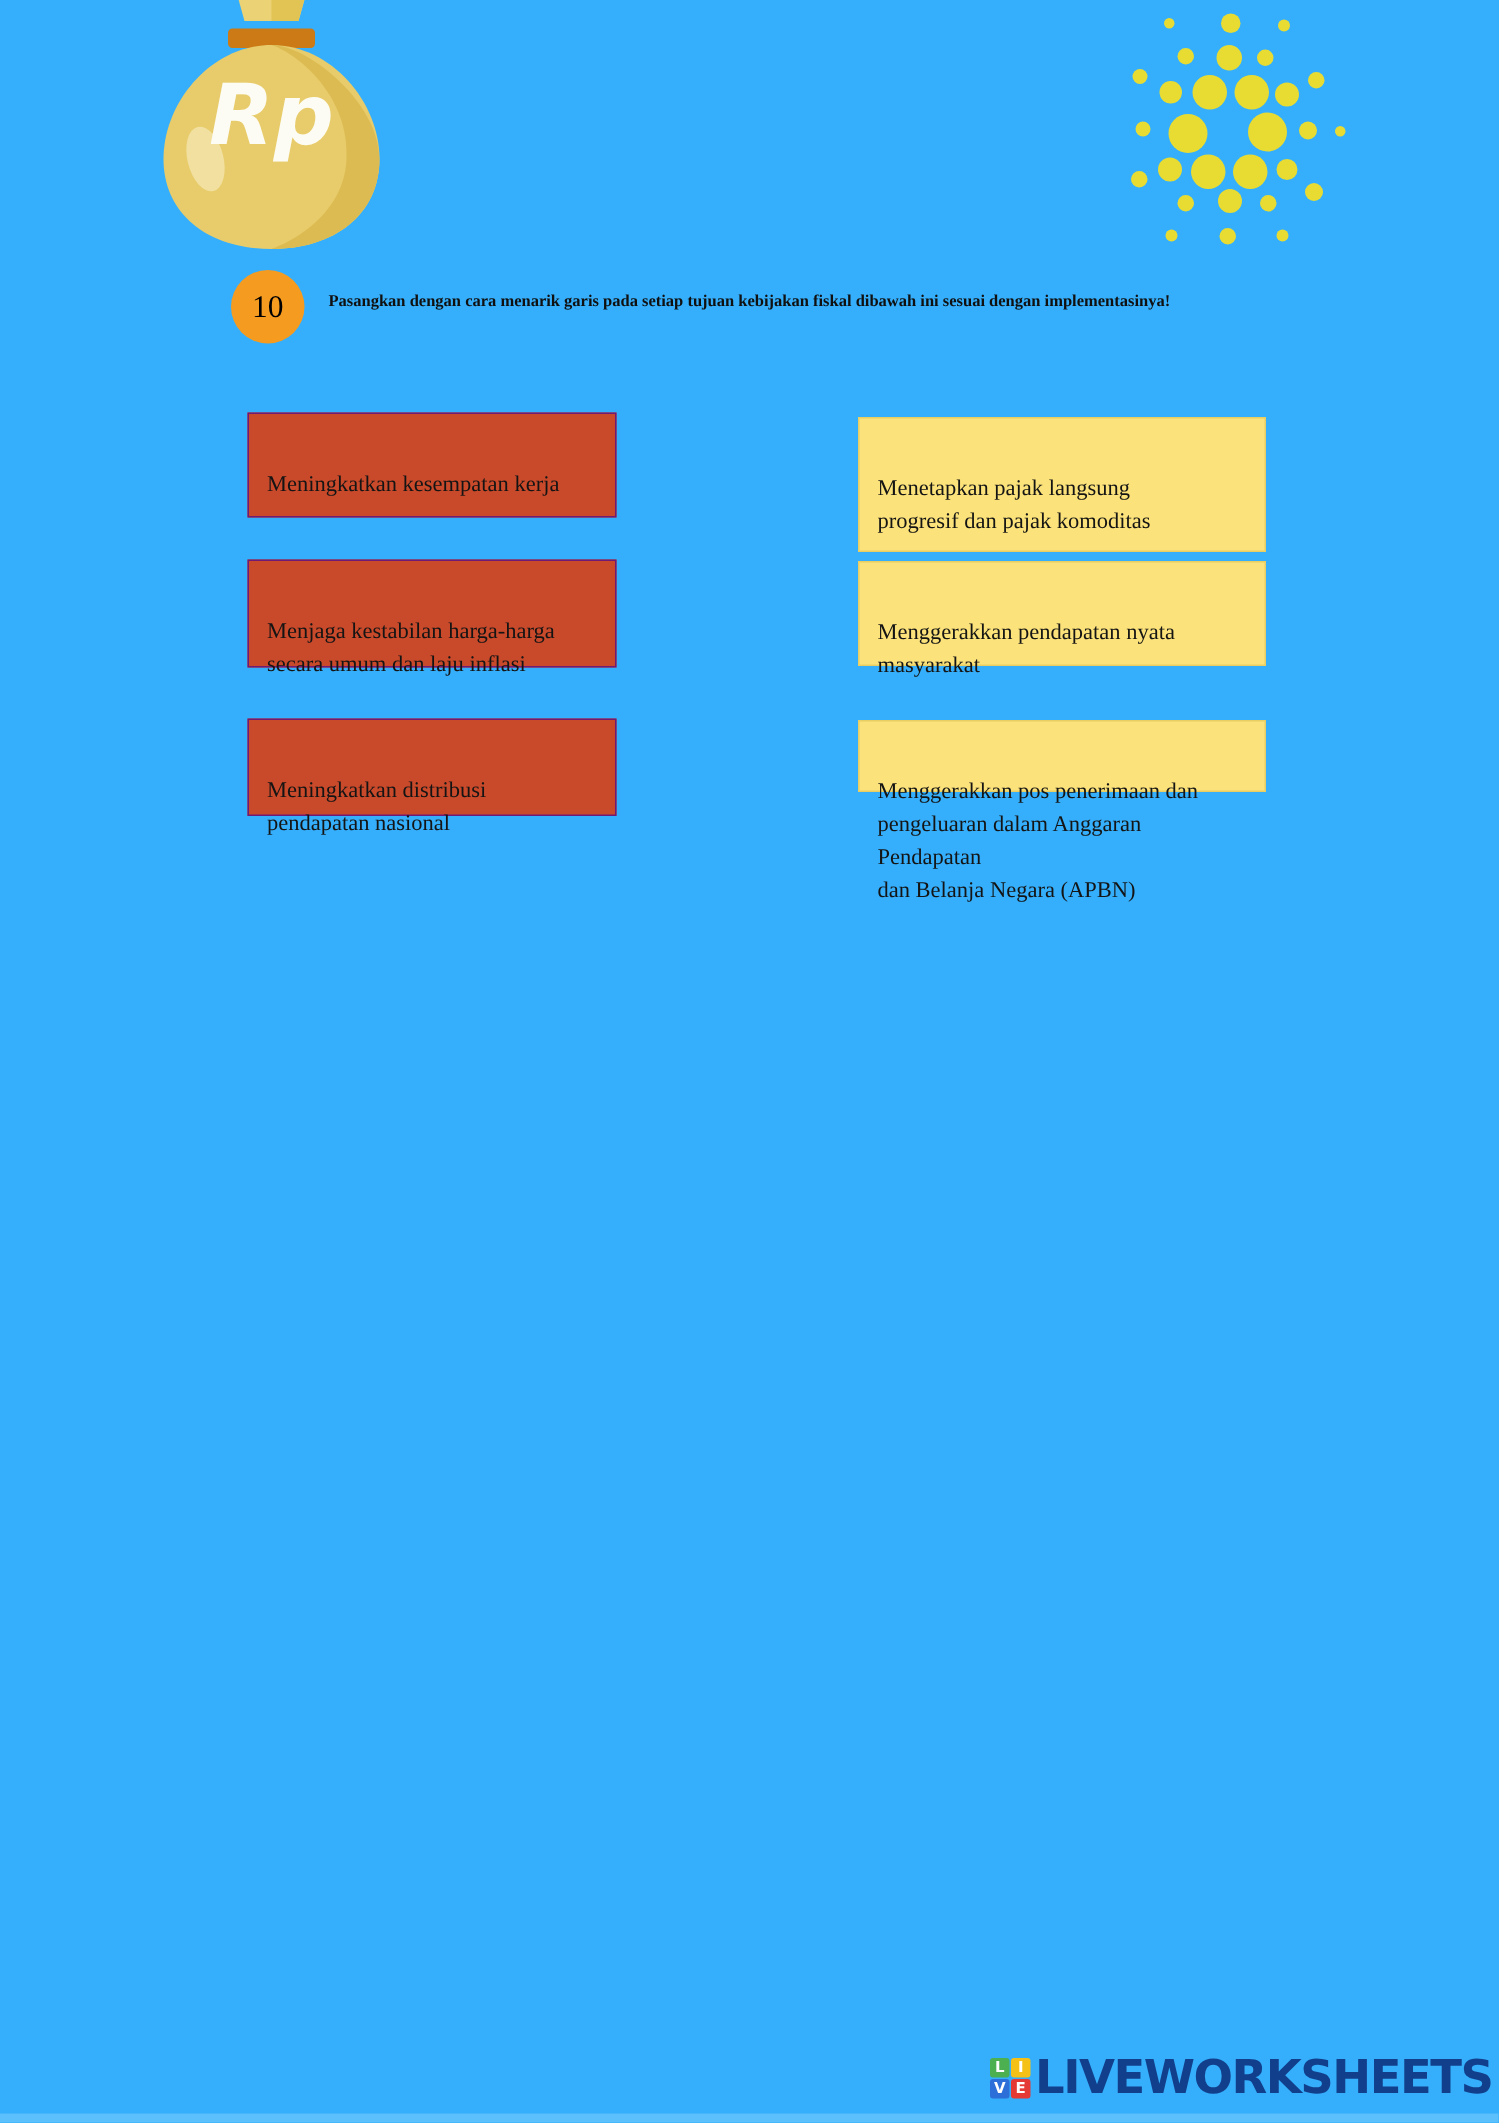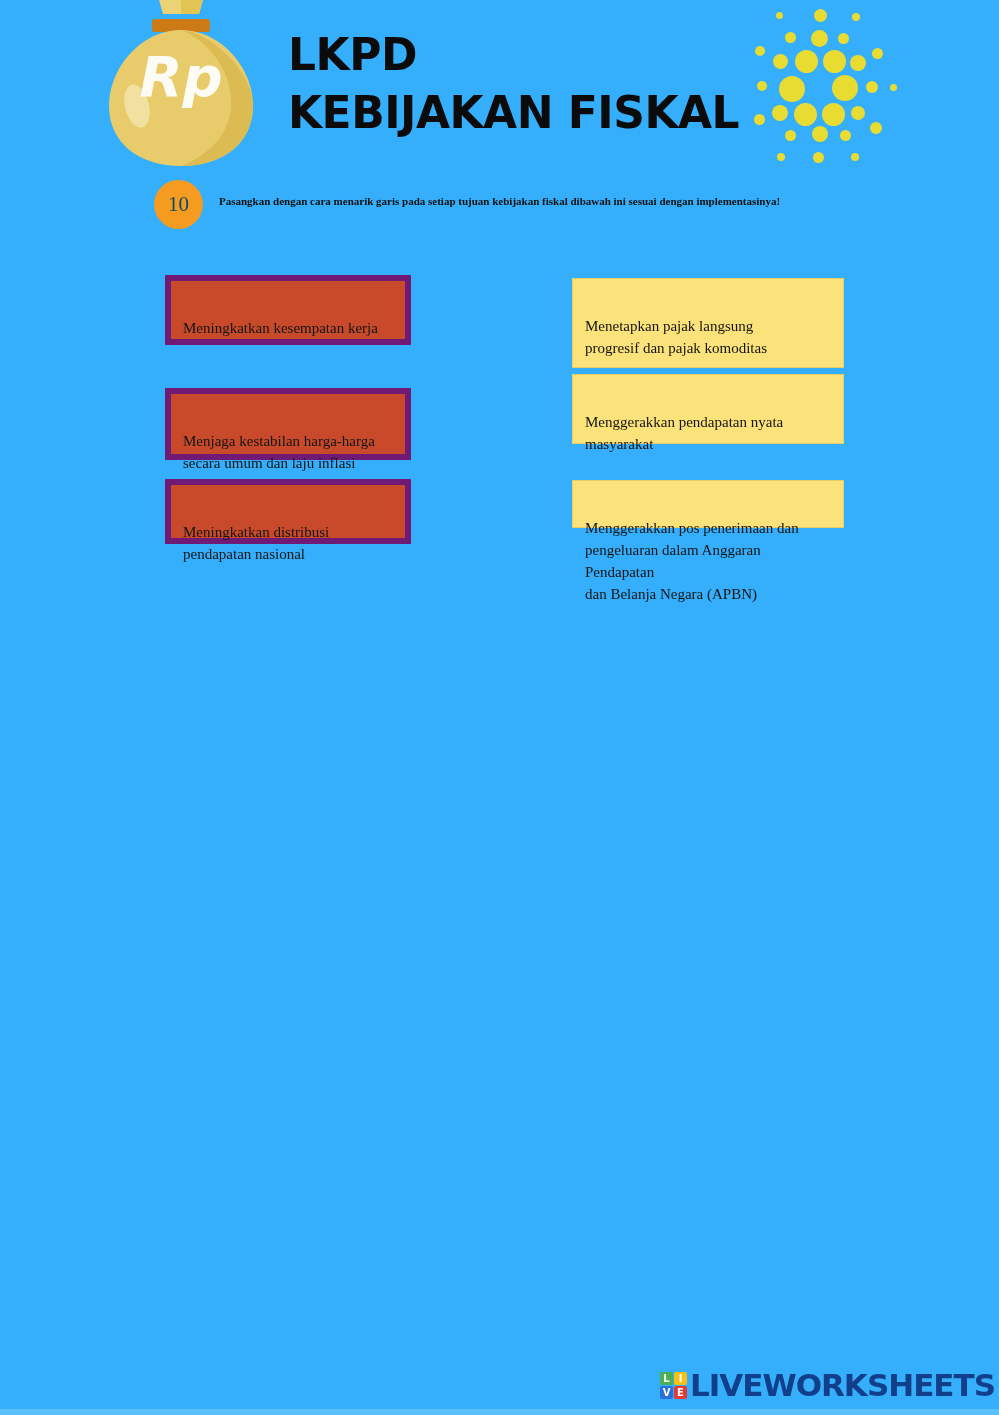--- a/index.html
+++ b/index.html
@@ -63,21 +63,21 @@
     border-radius: 50%;
   }
   #question-badge {
     position: absolute;
     left: 154px;
     top: 180px;
     width: 49px;
     height: 49px;
     border-radius: 50%;
     background: #F59B20;
-    color: #0c4a6e;
+    color: #000000;
     font-family: "Liberation Serif", serif;
     font-size: 21px;
     display: flex;
     align-items: center;
     justify-content: center;
   }
   #question-text {
     position: absolute;
     left: 219px;
     top: 189px;
@@ -95,33 +95,33 @@
     box-sizing: border-box;
     font-family: "Liberation Serif", serif;
     font-size: 15px;
     line-height: 22px;
     color: #141414;
     padding: 14px 12px 10px 12px;
     white-space: pre-line;
   }
   .left-box {
     background: #C94A2B;
-    border: 6px solid #701a75;
+    border: 1px solid #701a75;
     left: 165px;
     width: 246px;
   }
   .right-box {
     background: #FBE27A;
     border: 1px solid #E8CE63;
     left: 572px;
     width: 272px;
   }
 
   #left-box-0  { top: 275px; height: 70px; }
-  #left-box-1  { top: 388px; height: 72px; }
+  #left-box-1  { top: 373px; height: 72px; }
   #left-box-2  { top: 479px; height: 65px; }
 
   #right-box-0 { top: 278px; height: 90px; }
   #right-box-1 { top: 374px; height: 70px; }
   #right-box-2 { top: 480px; height: 48px; }
 
   .left-box  .box-text { display: block; }
   .right-box .box-text { display: block; }
 
   
@@ -188,24 +188,20 @@
 
       <path d="M86 52 C46 52 14 90 14 128 C14 165 44 188 86 188 C128 188 158 165 158 128 C158 90 126 52 86 52 Z" fill="#E8CC6B"></path>
       <path d="M86 52 C110 52 158 90 158 128 C158 165 128 188 86 188 C86 188 134 172 136 128 C138 86 104 58 86 52 Z" fill="#DCBC52"></path>
 
       <ellipse cx="42" cy="128" rx="12" ry="22" transform="rotate(-14 42 128)" fill="#F2E3A8" opacity="0.85"></ellipse>
 
       <text x="86" y="118" text-anchor="middle" font-family="DejaVu Sans, sans-serif" font-size="56" font-weight="bold" font-style="italic" fill="#FCFCF4">Rp</text>
     </svg>
   </div>
 
-  <div id="title-block">
-    <div class="title-line">LKPD</div>
-    <div class="title-line">KEBIJAKAN FISKAL</div>
-  </div>
 
   <div id="dot-burst">
     <span class="burst-dot" style="left:24px;  top:4px;   width:7px;  height:7px;"></span>
     <span class="burst-dot" style="left:62px;  top:1px;   width:13px; height:13px;"></span>
     <span class="burst-dot" style="left:100px; top:5px;   width:8px;  height:8px;"></span>
     <span class="burst-dot" style="left:33px;  top:24px;  width:11px; height:11px;"></span>
     <span class="burst-dot" style="left:59px;  top:22px;  width:17px; height:17px;"></span>
     <span class="burst-dot" style="left:86px;  top:25px;  width:11px; height:11px;"></span>
     <span class="burst-dot" style="left:3px;   top:38px;  width:10px; height:10px;"></span>
     <span class="burst-dot" style="left:21px;  top:46px;  width:15px; height:15px;"></span>

